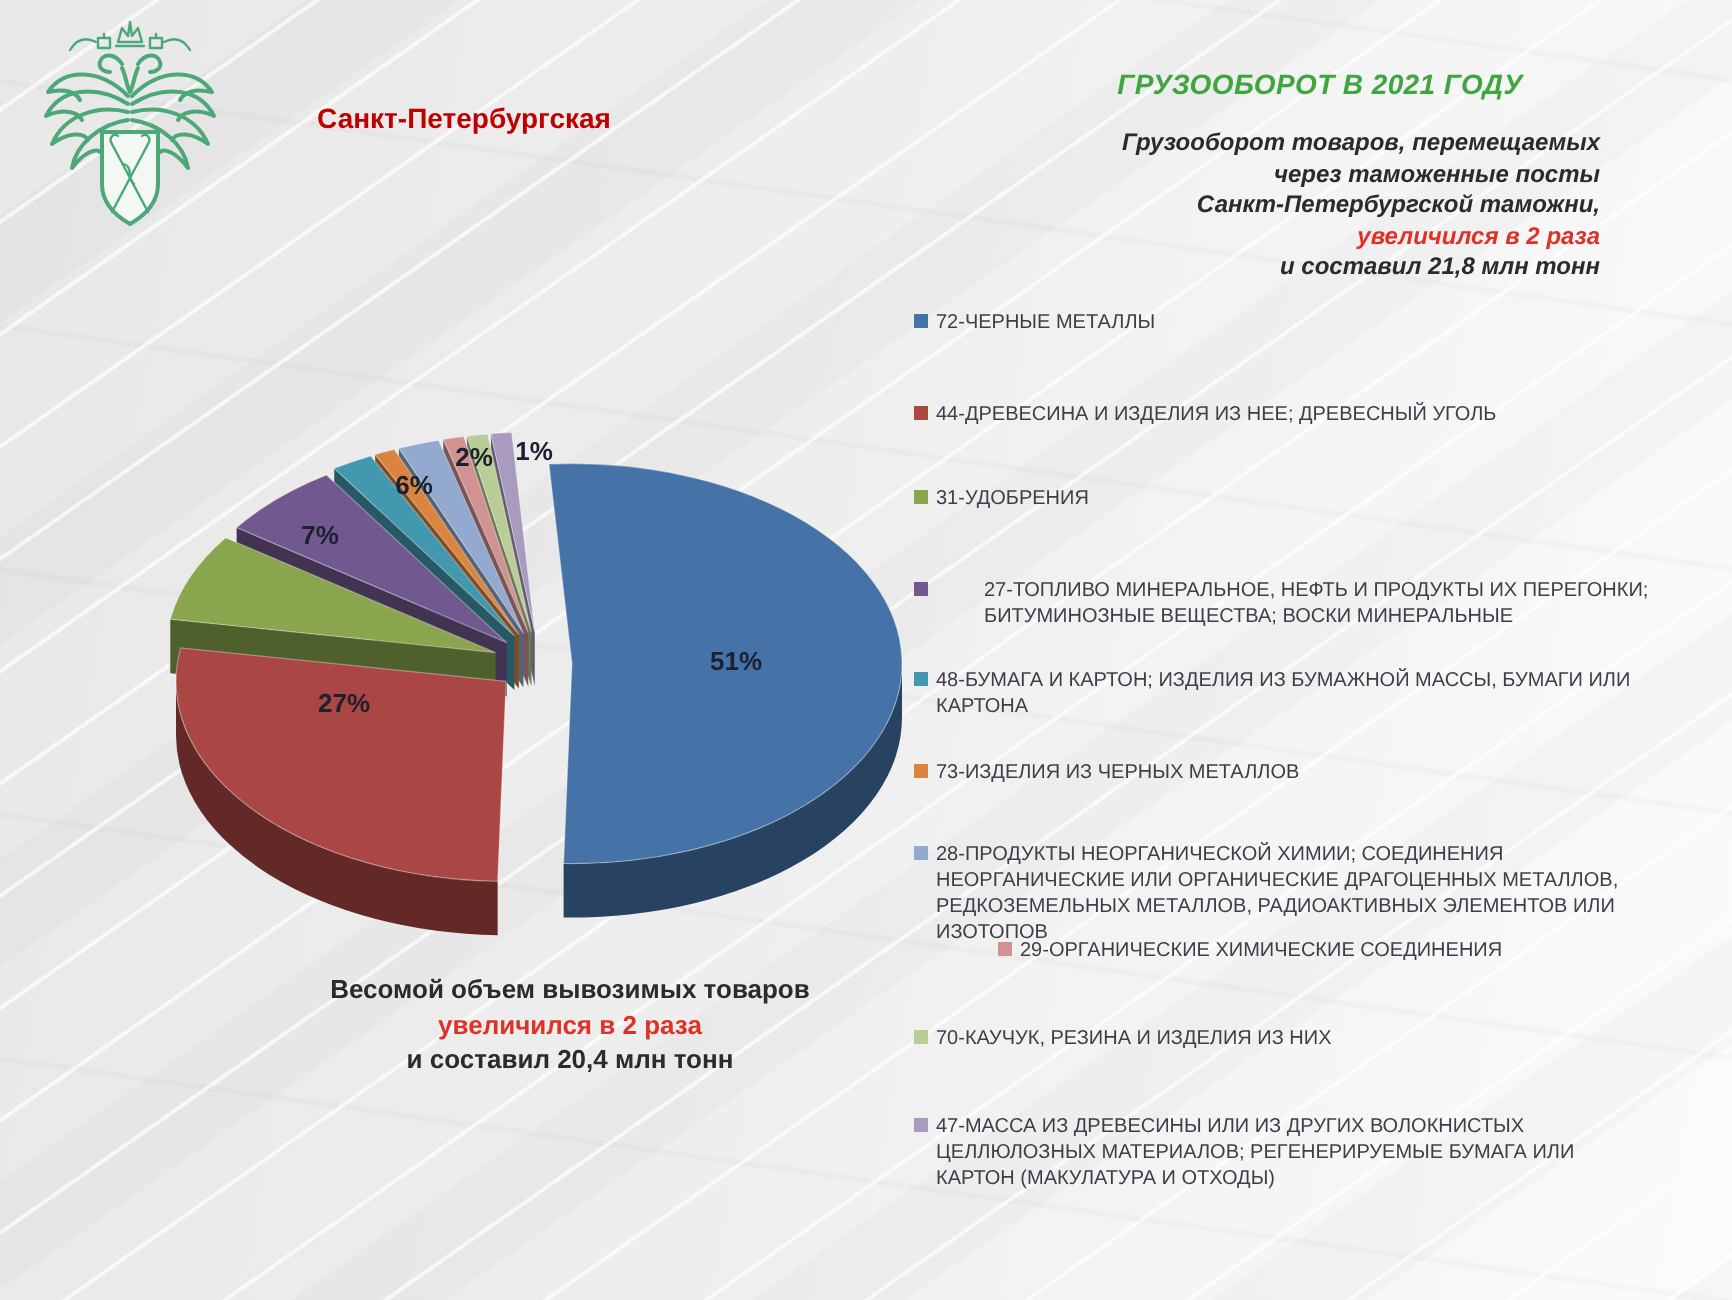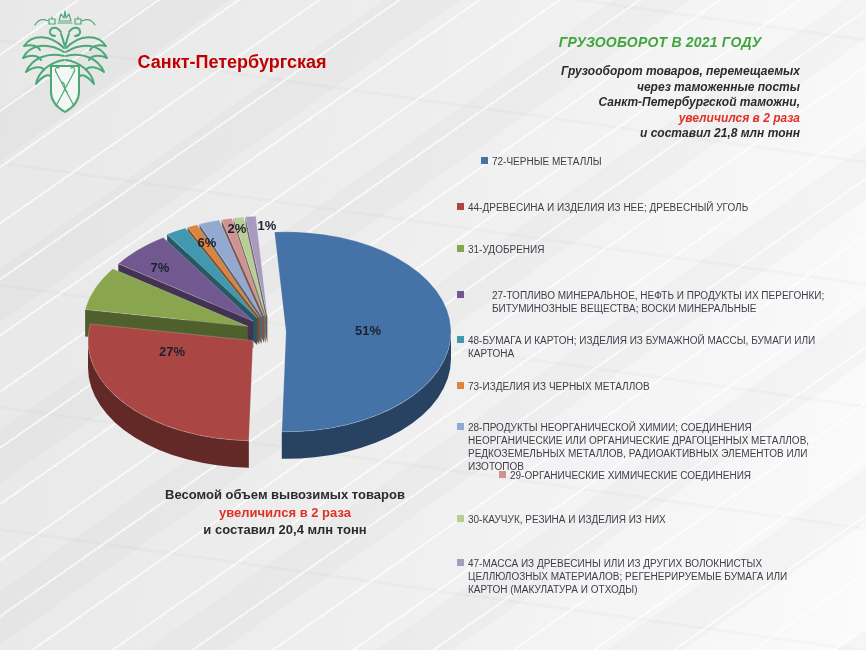--- a/index.html
+++ b/index.html
@@ -8,21 +8,21 @@
     font-family:"Liberation Sans","DejaVu Sans",sans-serif;
     background:
       repeating-linear-gradient(145deg, rgba(255,255,255,0) 0 44px, rgba(255,255,255,0.65) 44px 46px),
       repeating-linear-gradient(8deg, rgba(0,0,0,0) 0 118px, rgba(0,0,0,0.02) 118px 121px),
       repeating-linear-gradient(145deg, rgba(0,0,0,0) 0 88px, rgba(0,0,0,0.018) 88px 132px),
       linear-gradient(100deg,#e9e8e8 0%,#efeeee 45%,#fbfbfb 100%);
   }
   .emblem{position:absolute;left:20px;top:8px;width:90px;height:120px;}
   .org-title{
     position:absolute;left:112px;top:50px;width:240px;text-align:center;
-    color:var(--red-dark);font-size:18px;font-weight:bold;line-height:1.4;
+    color:var(--red-dark);font-size:14px;font-weight:bold;line-height:1.4;
   }
   .rp{position:absolute;left:520px;top:34px;width:280px;text-align:center;}
   .rp-title{color:var(--accent-green);font-size:14px;font-weight:bold;font-style:italic;letter-spacing:.2px;}
   .rp-par{margin-top:14px;font-size:12px;font-weight:bold;font-style:italic;color:var(--text-dark);line-height:1.3;text-align:right;}
   .rp-par .red,.footer-note .red{color:var(--red-bright);}
   .chart-title{
     position:absolute;left:98px;top:162px;width:376px;text-align:center;
     color:var(--title-teal);font-size:11.5px;font-weight:bold;line-height:1.35;letter-spacing:.2px;
   }
   #pie-svg{position:absolute;left:55px;top:205px;}
@@ -133,21 +133,21 @@
       </g>
       <text x="313" y="130" text-anchor="middle" class="pct-label">51%</text>
       <text x="117" y="151" text-anchor="middle" class="pct-label">27%</text>
       <text x="105" y="67" text-anchor="middle" class="pct-label">7%</text>
       <text x="152" y="42" text-anchor="middle" class="pct-label">6%</text>
       <text x="182" y="28" text-anchor="middle" class="pct-label">2%</text>
       <text x="212" y="25" text-anchor="middle" class="pct-label">1%</text>
     </svg>
 
   <div id="legend">
-      <div class="lg-item" style="top: 155px; margin-left: 24px;">
+      <div class="lg-item" style="top: 155px;">
         <span class="lg-sq" style="background: rgb(69, 114, 167);"></span>
         <span class="lg-txt">72-ЧЕРНЫЕ МЕТАЛЛЫ</span>
       </div>
       <div class="lg-item" style="top: 201px;">
         <span class="lg-sq" style="background: rgb(170, 70, 67);"></span>
         <span class="lg-txt">44-ДРЕВЕСИНА И ИЗДЕЛИЯ ИЗ НЕЕ; ДРЕВЕСНЫЙ УГОЛЬ</span>
       </div>
       <div class="lg-item" style="top: 243px;">
         <span class="lg-sq" style="background: rgb(137, 165, 78);"></span>
         <span class="lg-txt">31-УДОБРЕНИЯ</span>
@@ -167,21 +167,21 @@
       <div class="lg-item" style="top: 421px;">
         <span class="lg-sq" style="background: rgb(147, 169, 207);"></span>
         <span class="lg-txt">28-ПРОДУКТЫ НЕОРГАНИЧЕСКОЙ ХИМИИ; СОЕДИНЕНИЯ НЕОРГАНИЧЕСКИЕ ИЛИ ОРГАНИЧЕСКИЕ ДРАГОЦЕННЫХ МЕТАЛЛОВ, РЕДКОЗЕМЕЛЬНЫХ МЕТАЛЛОВ, РАДИОАКТИВНЫХ ЭЛЕМЕНТОВ ИЛИ ИЗОТОПОВ</span>
       </div>
       <div class="lg-item" style="top: 469px; padding-left: 42px;">
         <span class="lg-sq" style="background: rgb(209, 147, 146);"></span>
         <span class="lg-txt">29-ОРГАНИЧЕСКИЕ ХИМИЧЕСКИЕ СОЕДИНЕНИЯ</span>
       </div>
       <div class="lg-item" style="top: 513px;">
         <span class="lg-sq" style="background: rgb(185, 205, 150);"></span>
-        <span class="lg-txt">30-КАУЧУК, РЕЗИНА И ИЗДЕЛИЯ ИЗ НИХ</span>
+        <span class="lg-txt">70-КАУЧУК, РЕЗИНА И ИЗДЕЛИЯ ИЗ НИХ</span>
       </div>
       <div class="lg-item" style="top: 557px;">
         <span class="lg-sq" style="background: rgb(169, 155, 189);"></span>
         <span class="lg-txt">47-МАССА ИЗ ДРЕВЕСИНЫ ИЛИ ИЗ ДРУГИХ ВОЛОКНИСТЫХ ЦЕЛЛЮЛОЗНЫХ МАТЕРИАЛОВ; РЕГЕНЕРИРУЕМЫЕ БУМАГА ИЛИ КАРТОН (МАКУЛАТУРА И ОТХОДЫ)</span>
       </div>
     </div>
 
   <div class="footer-note">
     <div>Весомой объем вывозимых товаров</div>
     <div class="red">увеличился в 2 раза</div>

